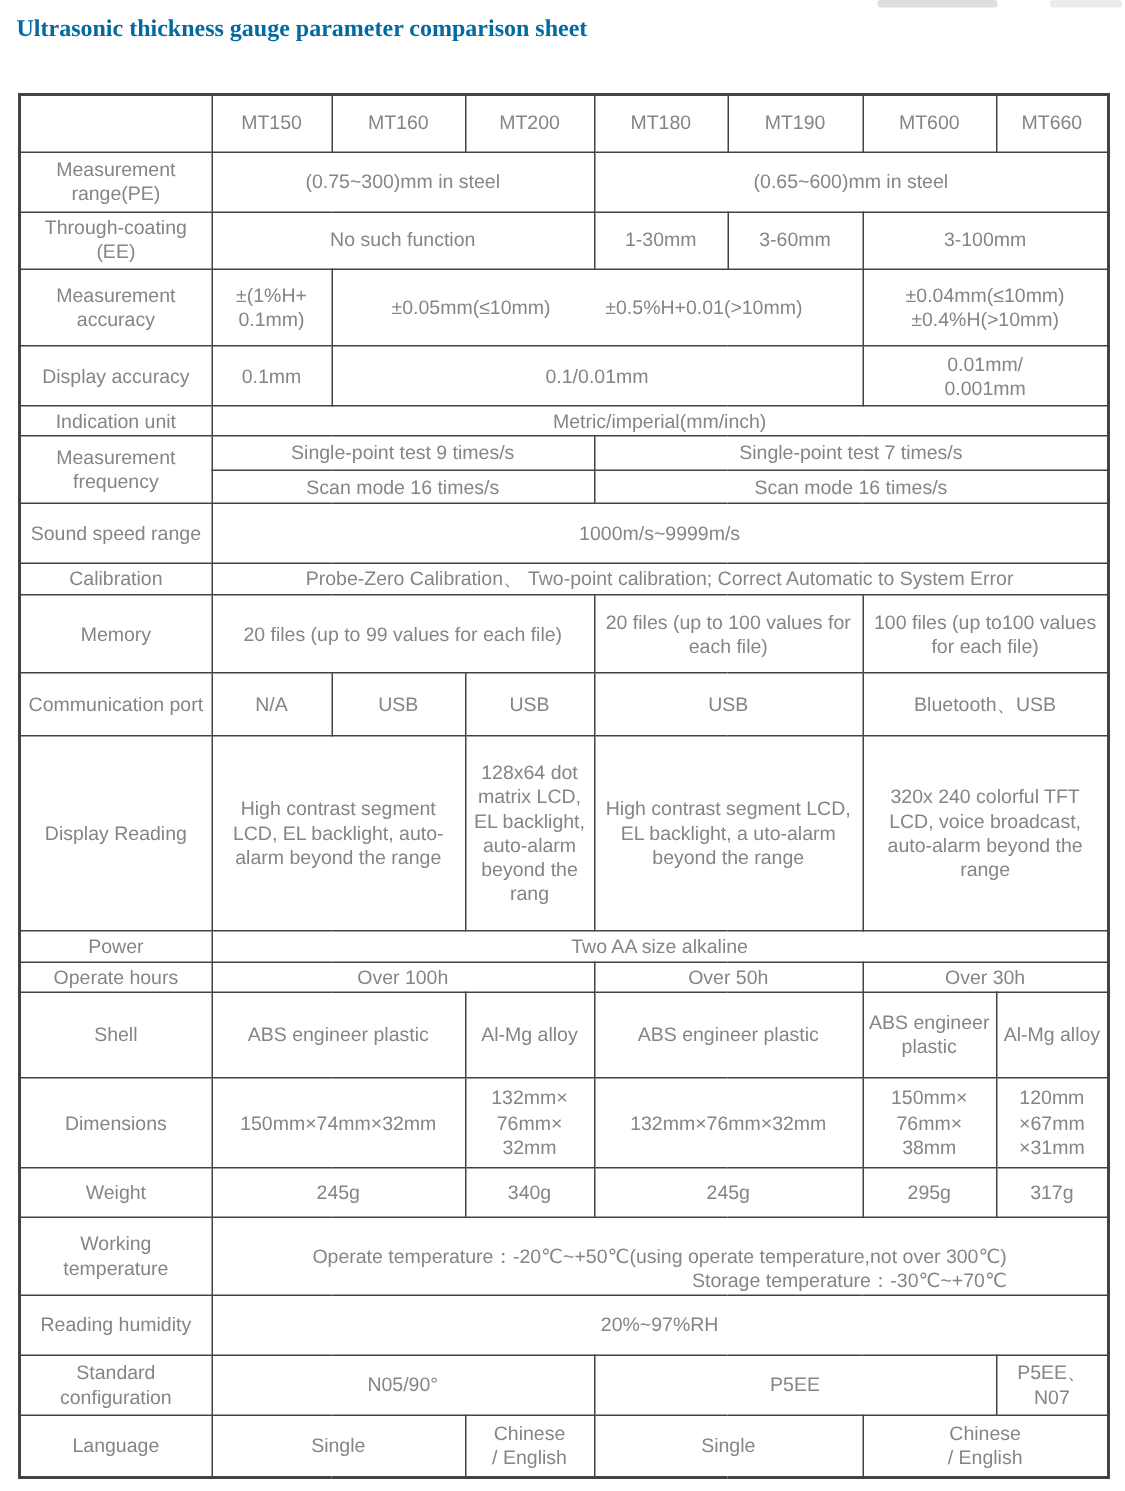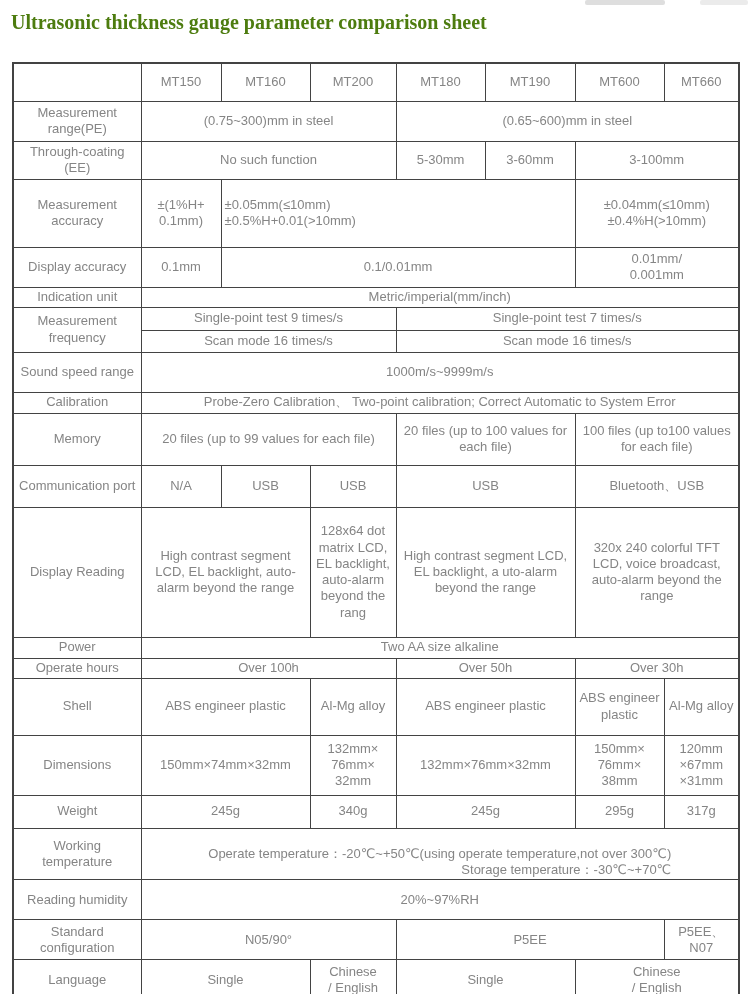--- a/index.html
+++ b/index.html
@@ -5,39 +5,39 @@
   html,body{margin:0;padding:0;background:#ffffff;}
   body{width:750px;height:994px;position:relative;font-family:"Liberation Sans","DejaVu Sans",sans-serif;overflow:hidden;}
 
   .artifact{position:absolute;top:0;border-radius:2px;}
   .artifact-1{left:585px;width:80px;height:5px;background:#dedede;}
   .artifact-2{left:700px;width:48px;height:5px;background:#ebebeb;}
 
   h1.page-title{
     margin:0;position:absolute;left:11px;top:11px;
     font-family:"Liberation Serif","DejaVu Serif",serif;
-    font-size:20px;font-weight:bold;color:#4d7c0f;letter-spacing:0px;
+    font-size:16px;font-weight:bold;color:#0369a1;letter-spacing:0px;
   }
 
   table.spec{
     position:absolute;left:12px;top:62px;
     width:726px;table-layout:fixed;border-collapse:collapse;
     border:2px solid #434343;
   }
   table.spec td, table.spec th{
     border:1px solid #434343;
     color:#858585;font-size:13px;font-weight:normal;
     text-align:center;vertical-align:middle;
     padding:1px 3px;white-space:pre-line;line-height:1.25;
     overflow:hidden;
   }
   td.lbl{text-align:left;padding-left:6px;padding-right:4px;}
   td.left{text-align:left;padding-left:8px;padding-right:6px;}
   td.small{font-size:11.8px;}
-  .flex-around{display:flex;justify-content:space-evenly;align-items:flex-start;width:100%;flex-direction:column;}
+  .flex-around{display:flex;justify-content:space-evenly;align-items:flex-end;width:100%;}
   .center-block{display:inline-block;text-align:right;}
 </style>
 </head>
 <body>
 
 <div class="artifact artifact-1"></div>
 <div class="artifact artifact-2"></div>
 
 <h1 class="page-title">Ultrasonic thickness gauge parameter comparison sheet</h1>
 
@@ -67,21 +67,21 @@
 
   <tr style="height:40px">
     <td class="lbl">Measurement range(PE)</td>
     <td colspan="3">(0.75~300)mm in steel</td>
     <td colspan="4">(0.65~600)mm in steel</td>
   </tr>
 
   <tr style="height:38px">
     <td class="lbl">Through-coating (EE)</td>
     <td colspan="3">No such function</td>
-    <td>5-30mm</td>
+    <td>1-30mm</td>
     <td>3-60mm</td>
     <td colspan="2">3-100mm</td>
   </tr>
 
   <tr style="height:45px">
     <td class="lbl">Measurement accuracy</td>
     <td>±(1%H+
 0.1mm)</td>
     <td colspan="4">
       <div class="flex-around">

